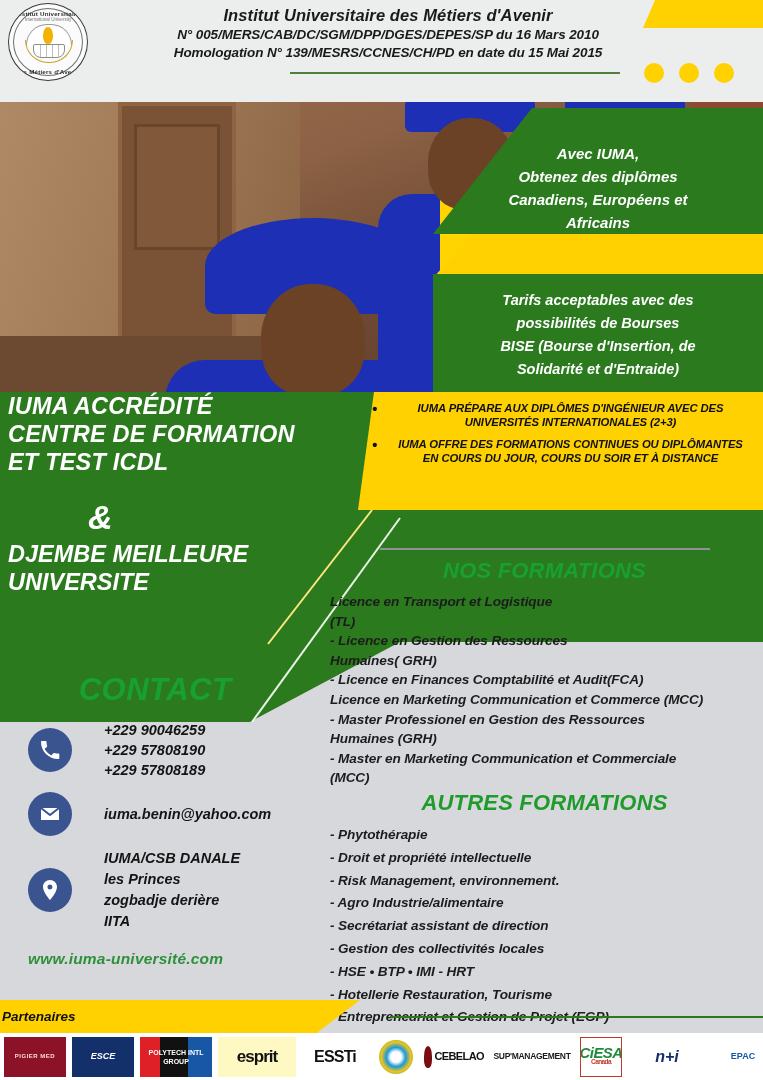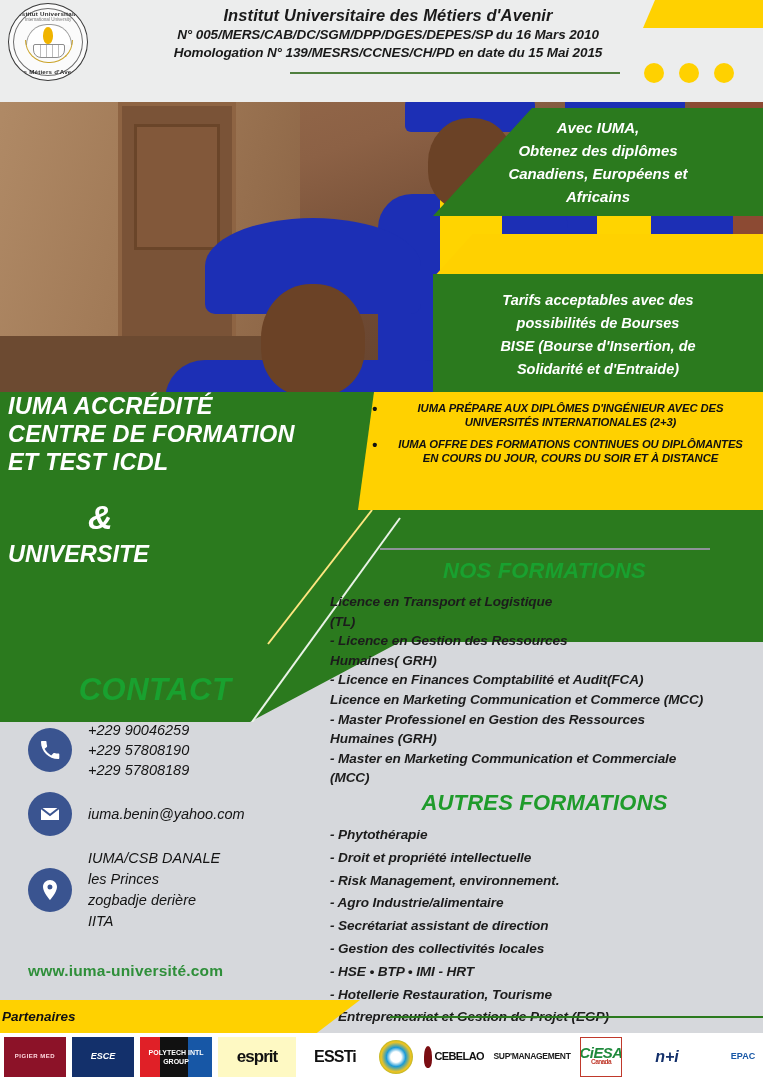--- a/index.html
+++ b/index.html
@@ -71,22 +71,22 @@
 
   .g3{left:175px;top:150px;width:280px;height:164px;}
   .g3 .cap{left:30px;top:-14px;width:216px;height:96px;border-radius:50% 50% 10px 10px;}
   .g3 .face{left:86px;top:52px;width:104px;height:112px;}
   .g3 .gown{left:-10px;top:128px;width:300px;height:90px;border-radius:40px 40px 0 0;}
 
   .g4{left:690px;top:-5px;width:90px;height:200px;}
   .g4 .gown{left:0;top:0;width:90px;height:200px;background:#8c4a33;border-radius:14px;}
 
   
-  .panel-a{position:absolute;right:0;top:108px;width:330px;height:108px;background:#2B7A1E;z-index:9;
-     clip-path:polygon(30% 0,100% 0,100% 100%,0 100%);display:flex;align-items:center;justify-content:center;}
+  .panel-a{position:absolute;right:0;top:108px;width:330px;height:126px;background:#2B7A1E;z-index:9;
+     clip-path:polygon(30% 0,100% 0,100% 100%,0 100%);display:flex;align-items:flex-end;justify-content:center;}
   .panel-a .txt{color:#ffffff;font-size:15px;font-weight:bold;font-style:italic;text-align:center;
      line-height:23px;padding:0 14px;}
 
   .yellow-sep{position:absolute;right:0;top:234px;width:330px;height:44px;background:#FFD100;z-index:9;
      clip-path:polygon(12% 0,100% 0,100% 100%,0 100%);}
 
   .panel-b{position:absolute;right:0;top:274px;width:330px;height:122px;background:#2B7A1E;z-index:10;
      display:flex;align-items:center;justify-content:center;}
   .panel-b .txt{color:#ffffff;font-size:14.5px;font-weight:bold;font-style:italic;text-align:center;
      line-height:23px;padding:0 16px;}
@@ -123,23 +123,23 @@
   .bot-rule{width:160px;height:3px;background:#2B7A1E;margin:12px auto 0 174px;}
 
   
   .contact{position:absolute;left:0;top:672px;width:300px;z-index:18;}
   .contact-title{color:#19A12F;font-size:31px;font-weight:800;font-style:italic;
      text-align:center;padding-left:10px;letter-spacing:.5px;}
   .crow{display:flex;align-items:center;margin-top:12px;padding-left:28px;}
   .cicon{width:44px;height:44px;border-radius:50%;background:#3A5490;flex:none;
      display:flex;align-items:center;justify-content:center;color:#ffffff;}
   .cicon svg{width:24px;height:24px;fill:#ffffff;}
-  .ctext{margin-left:16px;color:#141414;font-size:14.5px;font-weight:400;font-style:italic;line-height:20px;}
+  .ctext{margin-left:32px;color:#141414;font-size:14.5px;font-weight:700;font-style:italic;line-height:20px;}
   .ctext.addr{font-size:14.5px;line-height:21px;}
-  .website{margin:30px 0 0 28px;color:#2f8f3a;font-size:15.5px;font-weight:600;letter-spacing:.2px;}
+  .website{margin:18px 0 0 28px;color:#2f8f3a;font-size:15.5px;font-style:italic;font-weight:600;letter-spacing:.2px;}
 
   
   .foot-yellow{position:absolute;left:0;bottom:47px;width:360px;height:33px;background:#FFD100;z-index:19;
      clip-path:polygon(0 0,100% 0,88% 100%,0 100%);display:flex;align-items:center;}
   .foot-yellow span{color:#111;font-size:13.5px;font-weight:800;font-style:italic;padding-left:2px;}
   .foot-rule{position:absolute;left:390px;bottom:62px;width:373px;height:2px;background:#2B7A1E;z-index:19;}
   .partners{position:absolute;left:0;bottom:0;width:763px;height:47px;background:#ffffff;z-index:19;
      display:flex;align-items:center;gap:6px;padding:0 4px;box-sizing:border-box;}
   .plogo{height:40px;display:flex;align-items:center;justify-content:center;
      font-size:8px;font-weight:bold;text-align:center;line-height:9px;overflow:hidden;flex:none;}
@@ -249,20 +249,21 @@
     <line x1="400" y1="126" x2="252" y2="330" stroke="#E9F3E6" stroke-width="2"></line>
   </svg>
 
   <div class="accred">
     <div class="l">IUMA ACCRÉDITÉ</div>
     <div class="l">CENTRE DE FORMATION</div>
     <div class="l">ET TEST ICDL</div>
   </div>
   <div class="amp">&amp;</div>
   <div class="djembe">
+    <div class="l">DJEMBE MEILLEURE</div>
     <div class="l">UNIVERSITE</div>
   </div>
 
   <div class="bulletbox">
     <ul>
       <li>IUMA PRÉPARE AUX DIPLÔMES D'INGÉNIEUR AVEC DES UNIVERSITÉS INTERNATIONALES (2+3)</li>
       <li>IUMA OFFRE DES FORMATIONS CONTINUES OU DIPLÔMANTES EN COURS DU JOUR, COURS DU SOIR ET À DISTANCE</li>
     </ul>
   </div>
 

